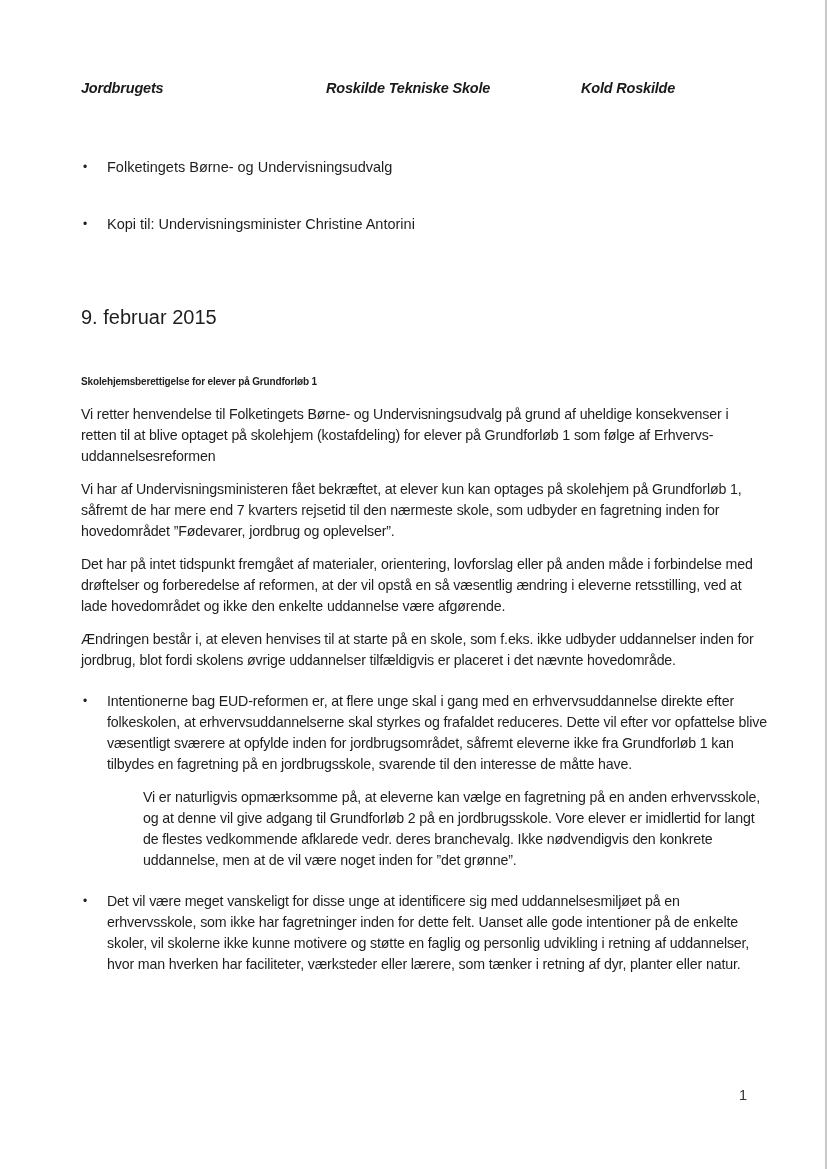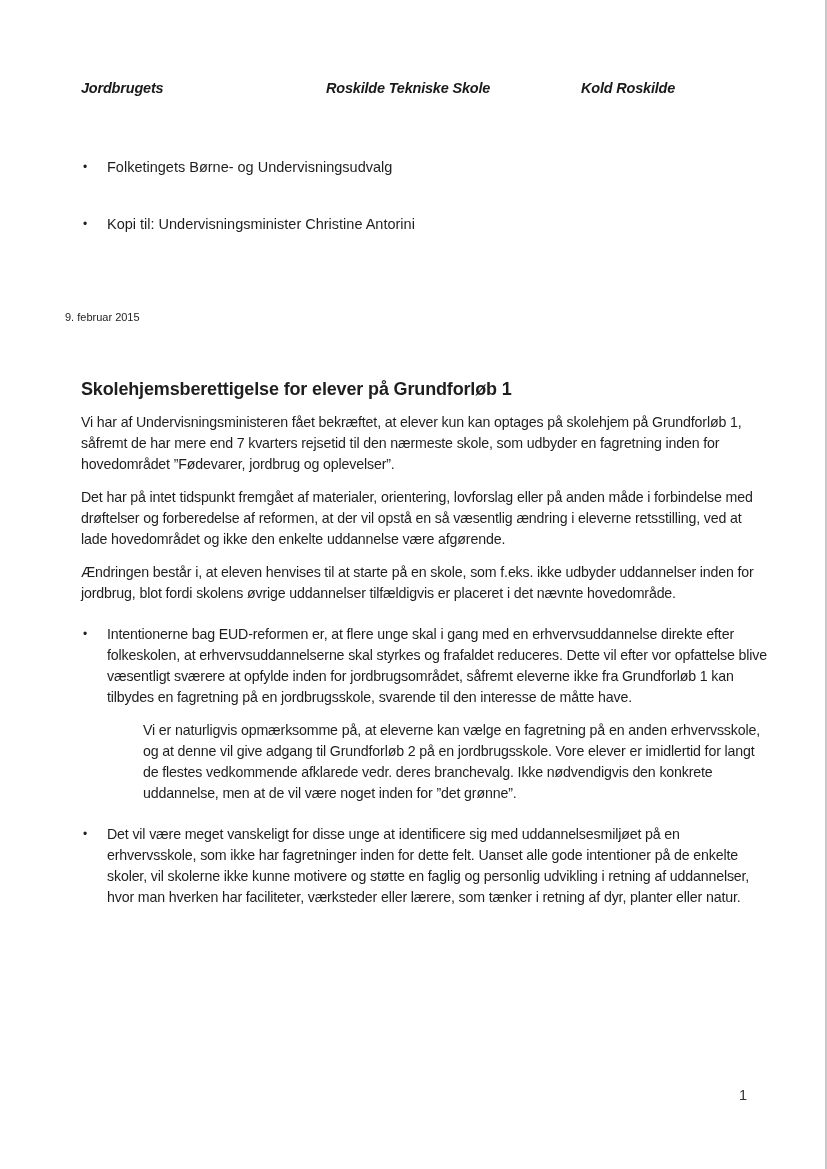--- a/index.html
+++ b/index.html
@@ -61,39 +61,39 @@
       position: absolute;
       left: 2px;
       top: 0;
       font-size: 12px;
       line-height: 21px;
     }
 
     .date {
       position: absolute;
       top: 307px;
-      left: 65px;
-      font-size: 11px;
+      left: 81px;
+      font-size: 20px;
       line-height: 21px;
       text-align: right;
     }
 
     .content {
       position: absolute;
       top: 371px;
       left: 81px;
       width: 680px;
       font-size: 14.2px;
       line-height: 21px;
       letter-spacing: -0.15px;
     }
     .subject {
       font-weight: bold;
-      margin: 8px 0 12px 0;
-      font-size: 18px;
+      margin: 0 0 12px 0;
+      font-size: 10px;
     }
     .para {
       margin: 0 0 12px 0;
     }
     .bl-item {
       position: relative;
       padding-left: 26px;
       margin: 20px 0 12px 0;
       width: 660px;
     }
@@ -132,20 +132,21 @@
   <div class="recip">
     <span class="bullet">•</span>
     <span>Kopi til: Undervisningsminister Christine Antorini</span>
   </div>
 </div>
 
 <div class="date">9. februar 2015</div>
 
 <div class="content">
   <div class="subject">Skolehjemsberettigelse for elever på Grundforløb 1</div>
+  <p class="para">Vi retter henvendelse til Folketingets Børne- og Undervisningsudvalg på grund af uheldige konsekvenser i retten til at blive optaget på skolehjem (kostafdeling) for elever på Grundforløb 1 som følge af Erhvervs-uddannelsesreformen</p>
   <p class="para">Vi har af Undervisningsministeren fået bekræftet, at elever kun kan optages på skolehjem på Grundforløb 1, såfremt de har mere end 7 kvarters rejsetid til den nærmeste skole, som udbyder en fagretning inden for hovedområdet ”Fødevarer, jordbrug og oplevelser”.</p>
   <p class="para">Det har på intet tidspunkt fremgået af materialer, orientering, lovforslag eller på anden måde i forbindelse med drøftelser og forberedelse af reformen, at der vil opstå en så væsentlig ændring i eleverne retsstilling, ved at lade hovedområdet og ikke den enkelte uddannelse være afgørende.</p>
   <p class="para">Ændringen består i, at eleven henvises til at starte på en skole, som f.eks. ikke udbyder uddannelser inden for jordbrug, blot fordi skolens øvrige uddannelser tilfældigvis er placeret i det nævnte hovedområde.</p>
 
   <div class="bl-item">
     <span class="bullet">•</span>
     <div>Intentionerne bag EUD-reformen er, at flere unge skal i gang med en erhvervsuddannelse direkte efter folkeskolen, at erhvervsuddannelserne skal styrkes og frafaldet reduceres. Dette vil efter vor opfattelse blive væsentligt sværere at opfylde inden for jordbrugsområdet, såfremt eleverne ikke fra Grundforløb 1 kan tilbydes en fagretning på en jordbrugsskole, svarende til den interesse de måtte have.</div>
     <div class="bl-sub">Vi er naturligvis opmærksomme på, at eleverne kan vælge en fagretning på en anden erhvervsskole, og at denne vil give adgang til Grundforløb 2 på en jordbrugsskole. Vore elever er imidlertid for langt de flestes vedkommende afklarede vedr. deres branchevalg. Ikke nødvendigvis den konkrete uddannelse, men at de vil være noget inden for ”det grønne”.</div>
   </div>
 

